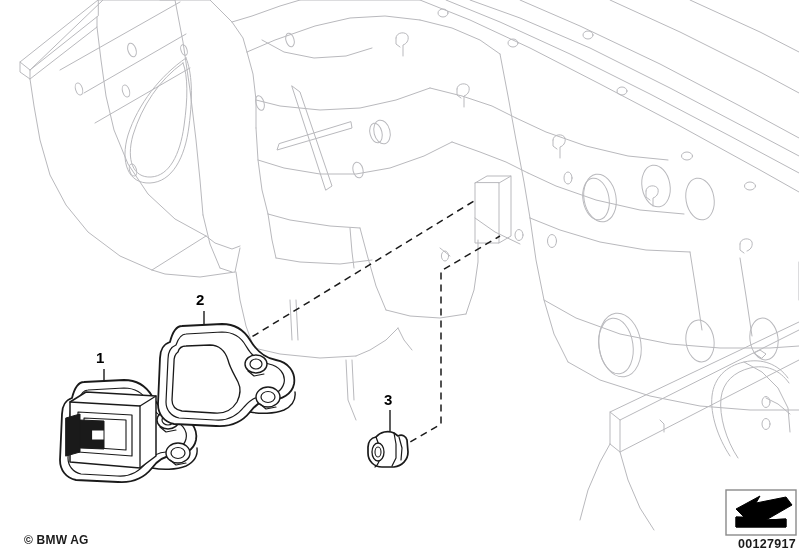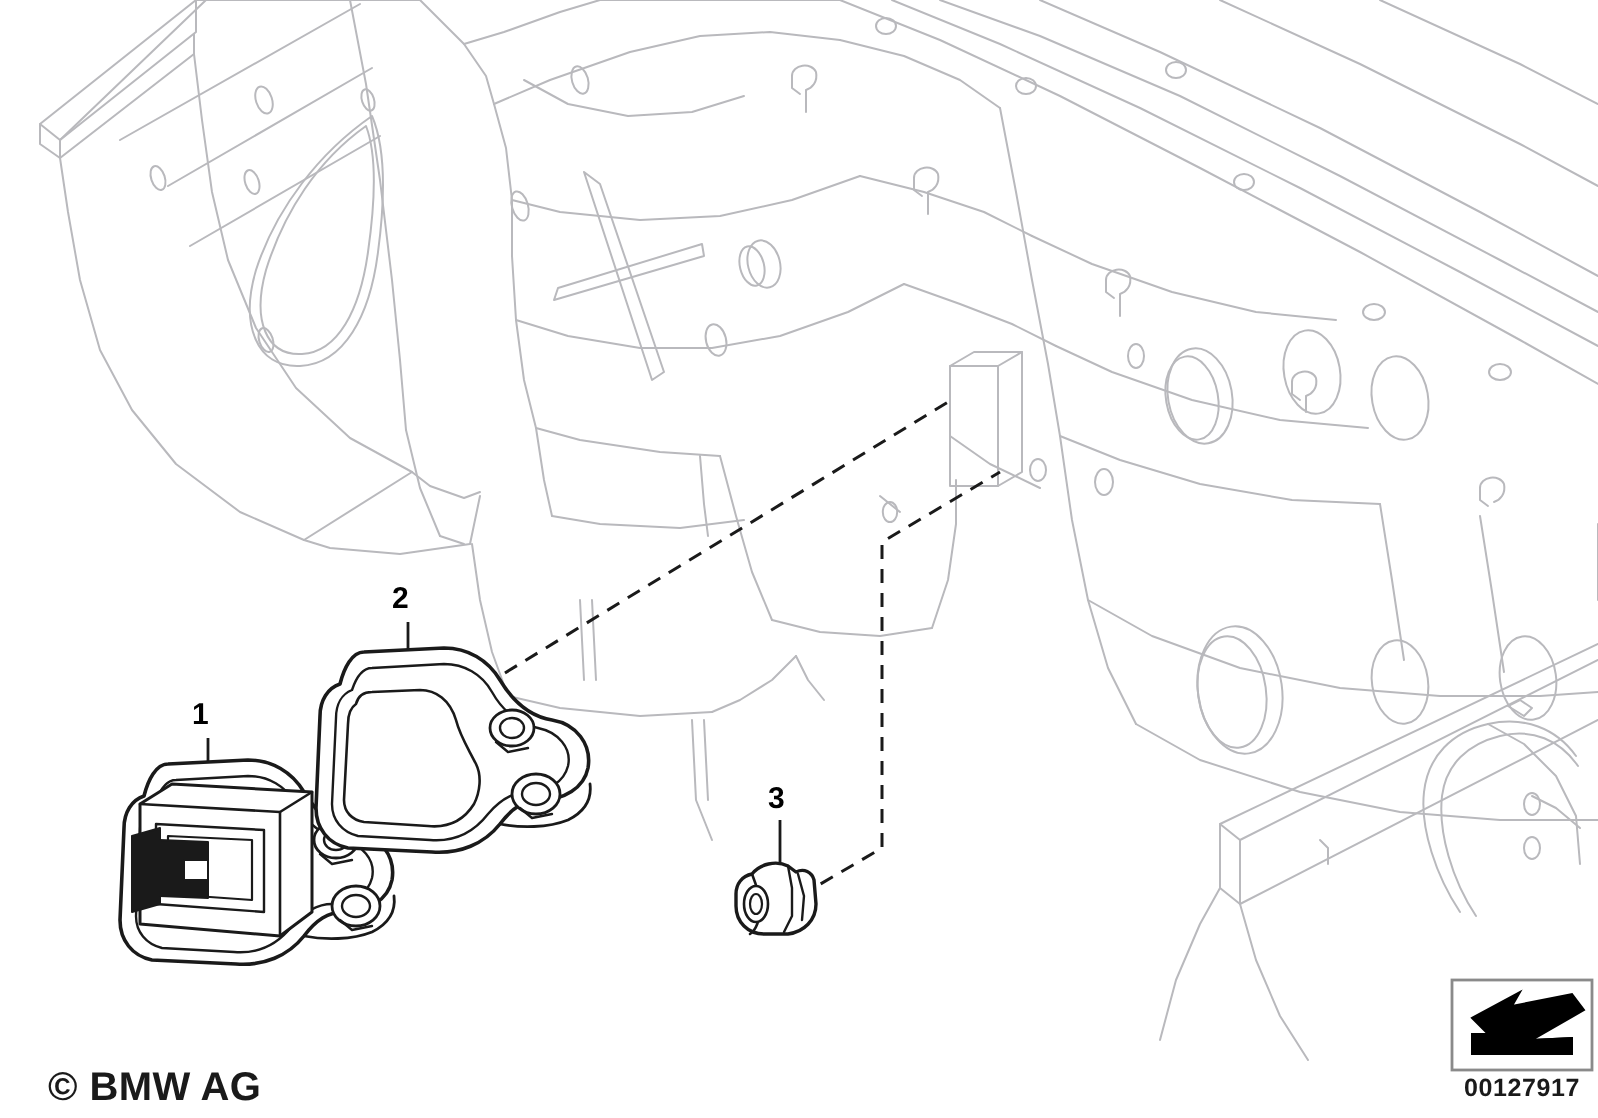--- a/index.html
+++ b/index.html
@@ -25,33 +25,33 @@
     top: 0;
     left: 0;
     width: 799px;
     height: 559px;
     display: block;
   }
   .copyright-text {
     position: absolute;
     left: 24px;
     top: 533px;
-    font-size: 20px;
+    font-size: 12px;
     font-weight: bold;
     color: #1a1a1a;
     letter-spacing: 0.2px;
     white-space: nowrap;
     text-align: center;
   }
   .partnumber-text {
     position: absolute;
     left: 726px;
     top: 537px;
     width: 70px;
-    text-align: center;
+    text-align: right;
     font-size: 12.5px;
     font-weight: bold;
     color: #1a1a1a;
     letter-spacing: 0.3px;
   }
   .callout-label {
     position: absolute;
     font-size: 15px;
     font-weight: bold;
     color: #000000;

